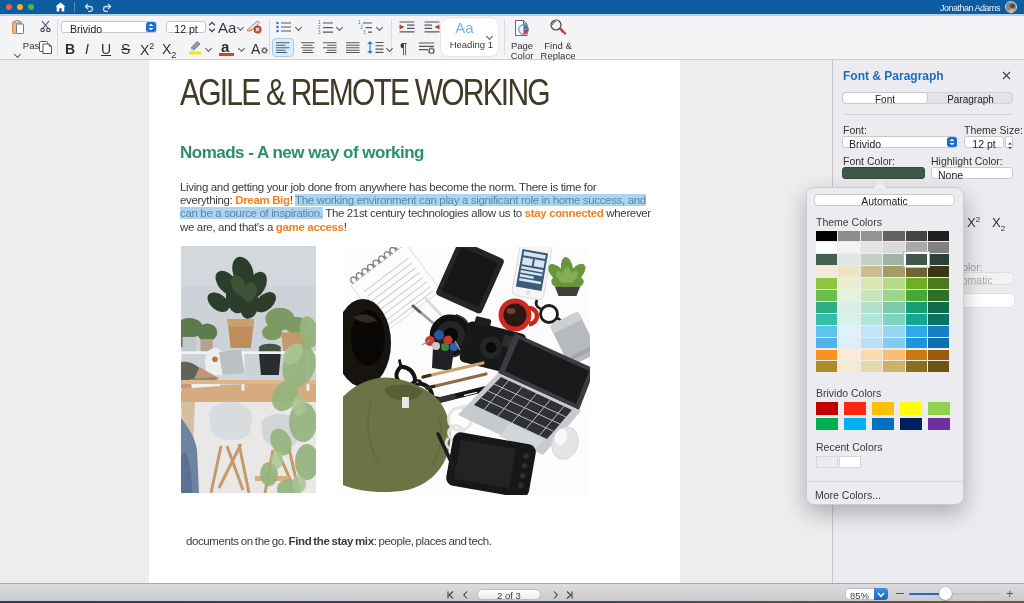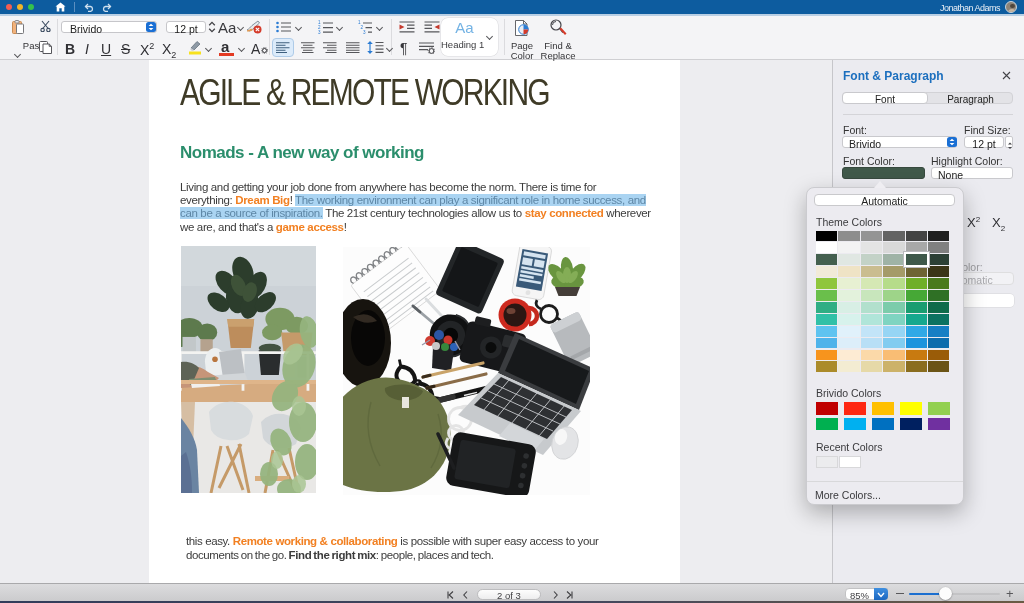--- a/index.html
+++ b/index.html
@@ -49,22 +49,21 @@
 
   <div id="doctitle">AGILE &amp; REMOTE WORKING</div>
   <div id="h2">Nomads - A new way of working</div>
   <div class="body-p" style="left:180px;top:181px;line-height:13.2px;">
     <div>Living and getting your job done from anywhere has become the norm. There is time for</div>
     <div>everything: <b class="o">Dream Big</b>! <span class="hl">The working environment can play a significant role in home success, and</span></div>
     <div><span class="hl">can be a source of inspiration.</span> The 21st century technologies allow us to <b class="o">stay connected</b> wherever</div>
     <div>we are, and that's a <b class="o">game access</b>!</div>
   </div>
   <div class="body-p" style="left:186px;top:533.5px;line-height:14.3px;letter-spacing:-0.4px;">
-    <div style="word-spacing:0.1px;">this easy. <b class="o">Remote working &amp; collaborating</b> is possible with super easy access to your</div>
-    <div style="word-spacing:-0.7px;">documents on the go. <b>Find the right mix</b>: people, places and tech.</div>
+    <div style="word-spacing:-0.7px;">documents on the go. <b>Find the stay mix</b>: people, places and tech.</div>
   </div>
 
   <svg class="abs" style="left:181px;top:246px" width="135" height="247" viewBox="0 0 135 247">
     <rect width="135" height="247" fill="#ccd2d7"></rect>
     <rect x="0" y="0" width="135" height="40" fill="#d2d8dc"></rect>
     <rect x="0" y="134" width="135" height="22" fill="#d6ab80"></rect>
     <rect x="0" y="156" width="135" height="91" fill="#e9e8e6"></rect>
     <g transform="translate(62,45) scale(1.12) translate(-62,-45)">
       <g fill="#2c3d2c">
         <ellipse cx="62" cy="28" rx="9" ry="14" transform="rotate(-18 62 28)"></ellipse>
@@ -490,21 +489,21 @@
     <svg class="abs" style="left:419px;top:28px" width="16" height="12" viewBox="0 0 16 12">
         <g stroke="#55565a" stroke-width="1.2">
           <path d="M0 1 h15 M0 4.3 h15 M0 7.6 h9"></path>
         </g>
         <circle cx="12.5" cy="9" r="2.4" fill="none" stroke="#36363a" stroke-width="1"></circle>
         <circle cx="12.5" cy="9" r="3.4" fill="none" stroke="#36363a" stroke-width="0.8" stroke-dasharray="1.2 1.4"></circle>
       </svg>
 
     <div class="abs" style="left:441px;top:4px;width:57px;height:38px;background:#fff;border-radius:7px;box-shadow:0 0 0 0.5px #d8d8db;"></div>
     <div class="abs" style="left:441px;top:5px;width:47px;text-align:center;font-size:15px;color:#74b3e4;">Aa</div>
-    <div class="abs" style="left:441px;top:25px;width:52px;text-align:left;font-size:9.5px;color:#3b3b3e;white-space:nowrap;">Heading 1</div>
+    <div class="abs" style="left:441px;top:25px;width:52px;text-align:right;font-size:9.5px;color:#3b3b3e;white-space:nowrap;">Heading 1</div>
     <div class="chev" style="left:487px;top:19px;"></div>
     <div class="rsep" style="left:504px;"></div>
 
     <svg class="abs" style="left:513px;top:6px" width="17" height="16" viewBox="0 0 17 16">
         <path d="M2.5 0.5 h8 l3.5 3.5 v11.5 h-11.5 z" fill="#fff" stroke="#55565a" stroke-width="0.9"></path>
         <path d="M10.5 0.5 v3.5 h3.5" fill="none" stroke="#55565a" stroke-width="0.9"></path>
         <circle cx="10.5" cy="9.5" r="4.8" fill="#e8eef5" stroke="#2b7cd3" stroke-width="1"></circle>
         <path d="M10.5 9.5 L10.5 4.7 A4.8 4.8 0 0 1 15.3 9.5 Z" fill="#2b7cd3"></path>
         <path d="M10.5 9.5 L15.3 9.5 A4.8 4.8 0 0 1 10.5 14.3 Z" fill="#d43a2a"></path>
       </svg>
@@ -525,21 +524,21 @@
   <div class="abs" style="left:843px;top:69px;font-size:12px;font-weight:bold;color:#1c6fbe;z-index:1;">Font &amp; Paragraph</div>
   <svg class="abs" style="left:1002px;top:71px;z-index:1" width="9" height="9" viewBox="0 0 9 9">
       <path d="M1 1 L8 8 M8 1 L1 8" stroke="#434347" stroke-width="1.1"></path>
     </svg>
   <div class="abs" style="left:842px;top:92px;width:171px;height:12px;background:#e3e3e7;border:1px solid #d2d2d6;border-radius:4px;z-index:1;"></div>
   <div class="abs" style="left:842px;top:92px;width:86px;height:12px;background:#fff;border:1px solid #c9c9cd;border-radius:4px;z-index:2;"></div>
   <div class="abs" style="left:842px;top:93.5px;width:86px;text-align:center;font-size:10px;color:#222;z-index:3;">Font</div>
   <div class="abs" style="left:928px;top:93.5px;width:85px;text-align:center;font-size:10px;color:#222;z-index:2;">Paragraph</div>
   <div class="abs" style="left:843px;top:114px;width:170px;height:1px;background:#d4d4d8;z-index:1;"></div>
   <div class="sbl" style="left:843px;top:124px;z-index:1;">Font:</div>
-  <div class="sbl" style="left:964px;top:124px;z-index:1;">Find Size:</div>
+  <div class="sbl" style="left:964px;top:124px;z-index:1;">Theme Size:</div>
   <div class="sbox" style="left:842px;top:136px;width:115px;height:12px;z-index:1;">
       <span style="position:absolute;left:6px;top:0.5px;">Brivido</span>
     </div>
   <svg class="abs" style="left:947px;top:137px;z-index:2" width="10" height="10" viewBox="0 0 10 10">
       <rect width="10" height="10" rx="2.5" fill="#1a6fd4"></rect>
       <path d="M2.6 4.1 L5 1.8 L7.4 4.1 Z M2.6 5.9 L5 8.2 L7.4 5.9 Z" fill="#fff"></path>
     </svg>
   <div class="sbox" style="left:964px;top:136px;width:40px;height:12px;text-align:center;z-index:1;"><span style="position:relative;top:0.5px;">12 pt</span></div>
   <div class="abs" style="left:1005px;top:136px;width:8px;height:12px;background:#fff;border:1px solid #c9c9cd;border-radius:2px;z-index:1;"><svg width="6" height="10" viewBox="0 0 6 10" style="margin:0 0 0 0.5px">
         <path d="M1 3.4 L3 1.4 L5 3.4 Z M1 6 L3 8 L5 6 Z" fill="#434347"></path>

